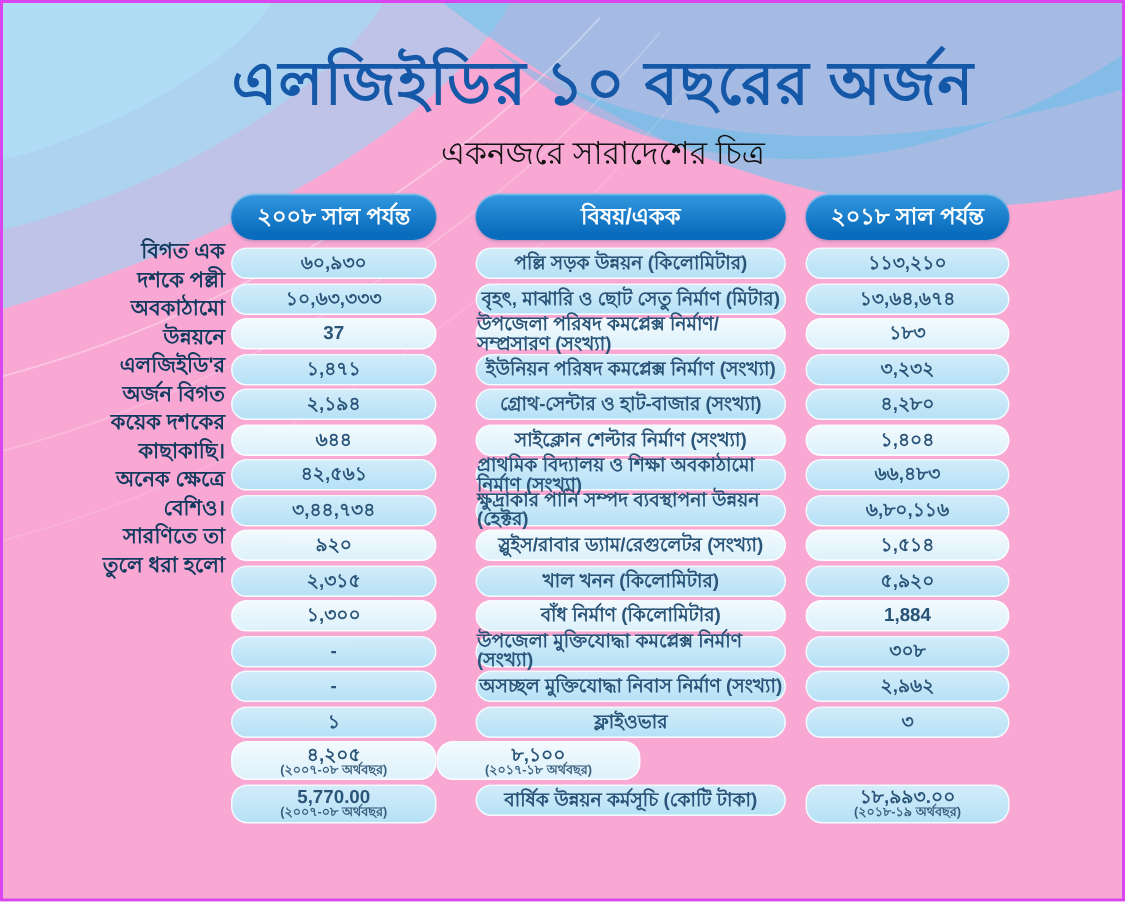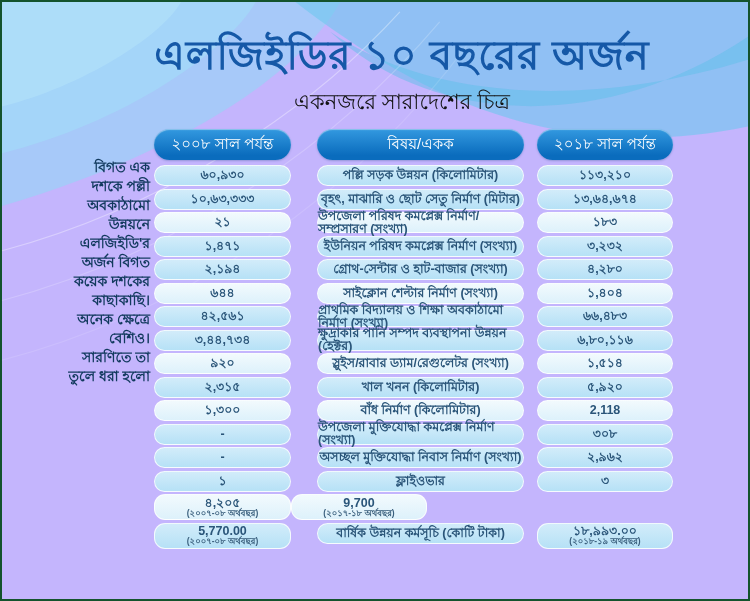--- a/index.html
+++ b/index.html
@@ -1,19 +1,19 @@
 <!DOCTYPE html>
 <html><head>
 <meta charset="utf-8">
 <style>
   html,body { margin:0; padding:0; background:#ffffff; }
   .frame {
     position:relative; width:746px; height:597px;
-    border:2px solid #14532d; overflow:hidden;
-    background:#c4b5fd;
+    border:2px solid #d946ef; overflow:hidden;
+    background:#f9a8d4;
     font-family:"Liberation Sans", sans-serif;
   }
   .waves { position:absolute; left:0; top:0; width:100%; height:100%; }
 
   .page-title {
     position:absolute; top:22px; left:110px; width:580px;
     text-align:center; font-size:40px; font-weight:bold;
     color:#1558a7; letter-spacing:1px;
   }
   .page-subtitle {
@@ -28,21 +28,21 @@
 
   .table { position:absolute; top:127px; left:152px; }
   .hrow, .row { display:flex; }
   .c1 { width:137px; }
   .c2 { width:207px; margin-left:26px; margin-right:13px; }
   .c3 { width:136px; }
 
   .hrow .cell {
     height:31px; border-radius:16px;
     background:linear-gradient(180deg,#3399e0 0%,#0a6cbd 85%);
-    color:#ffffff; font-weight:normal; font-size:15px;
+    color:#ffffff; font-weight:bold; font-size:15px;
     display:flex; align-items:center; justify-content:center;
     box-shadow:inset 0 1px 1px rgba(255,255,255,.45), 0 1px 2px rgba(0,60,110,.25);
   }
   .hrow { margin-bottom:5px; }
 
   .row { margin-bottom:2.5px; }
   .row .cell {
     height:21px; border-radius:11px; box-sizing:border-box;
     display:flex; flex-direction:column; align-items:center; justify-content:center;
     font-size:12.5px; font-weight:bold; color:#2a5579;
@@ -111,21 +111,21 @@
           </div>
           <div class="cell c2">
             <div class="val">বৃহৎ, মাঝারি ও ছোট সেতু নির্মাণ (মিটার)</div>
           </div>
           <div class="cell c3">
             <div class="val">১৩,৬৪,৬৭৪</div>
           </div>
         </div>
         <div class="row tone-white">
           <div class="cell c1">
-            <div class="val">২১</div>
+            <div class="val">37</div>
           </div>
           <div class="cell c2">
             <div class="val">উপজেলা পরিষদ কমপ্লেক্স নির্মাণ/সম্প্রসারণ (সংখ্যা)</div>
           </div>
           <div class="cell c3">
             <div class="val">১৮৩</div>
           </div>
         </div>
         <div class="row tone-blue">
           <div class="cell c1">
@@ -205,21 +205,21 @@
           </div>
         </div>
         <div class="row tone-white">
           <div class="cell c1">
             <div class="val">১,৩০০</div>
           </div>
           <div class="cell c2">
             <div class="val">বাঁধ নির্মাণ (কিলোমিটার)</div>
           </div>
           <div class="cell c3">
-            <div class="val">2,118</div>
+            <div class="val">1,884</div>
           </div>
         </div>
         <div class="row tone-blue">
           <div class="cell c1">
             <div class="val">-</div>
           </div>
           <div class="cell c2">
             <div class="val">উপজেলা মুক্তিযোদ্ধা কমপ্লেক্স নির্মাণ (সংখ্যা)</div>
           </div>
           <div class="cell c3">
@@ -247,21 +247,21 @@
           <div class="cell c3">
             <div class="val">৩</div>
           </div>
         </div>
         <div class="row tone-white">
           <div class="cell c1 tall">
             <div class="val">৪,২০৫</div>
             <div class="note">(২০০৭-০৮ অর্থবছর)</div>
           </div>
           <div class="cell c3 tall">
-            <div class="val">9,700</div>
+            <div class="val">৮,১০০</div>
             <div class="note">(২০১৭-১৮ অর্থবছর)</div>
           </div>
         </div>
         <div class="row tone-blue">
           <div class="cell c1 tall">
             <div class="val">5,770.00</div>
             <div class="note">(২০০৭-০৮ অর্থবছর)</div>
           </div>
           <div class="cell c2">
             <div class="val">বার্ষিক উন্নয়ন কর্মসূচি (কোটি টাকা)</div>

